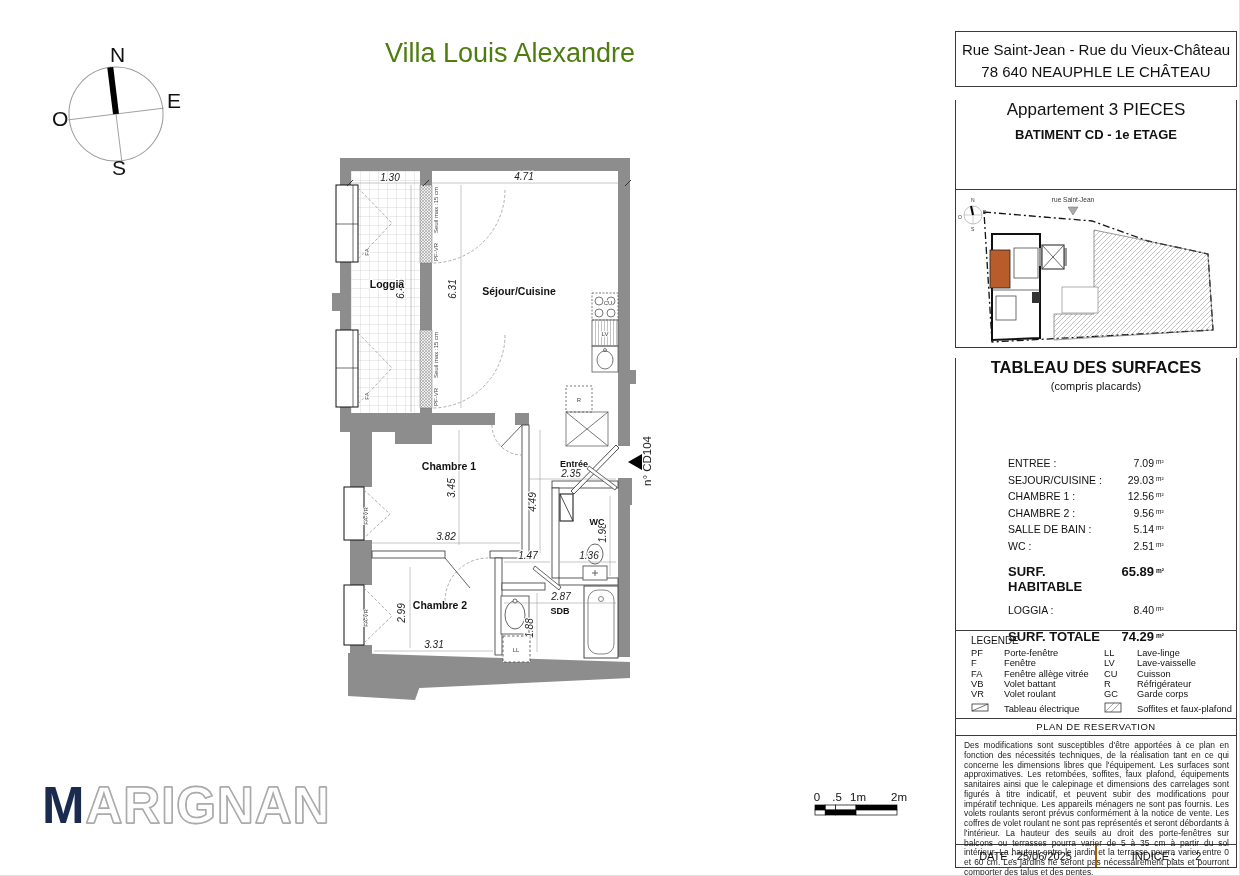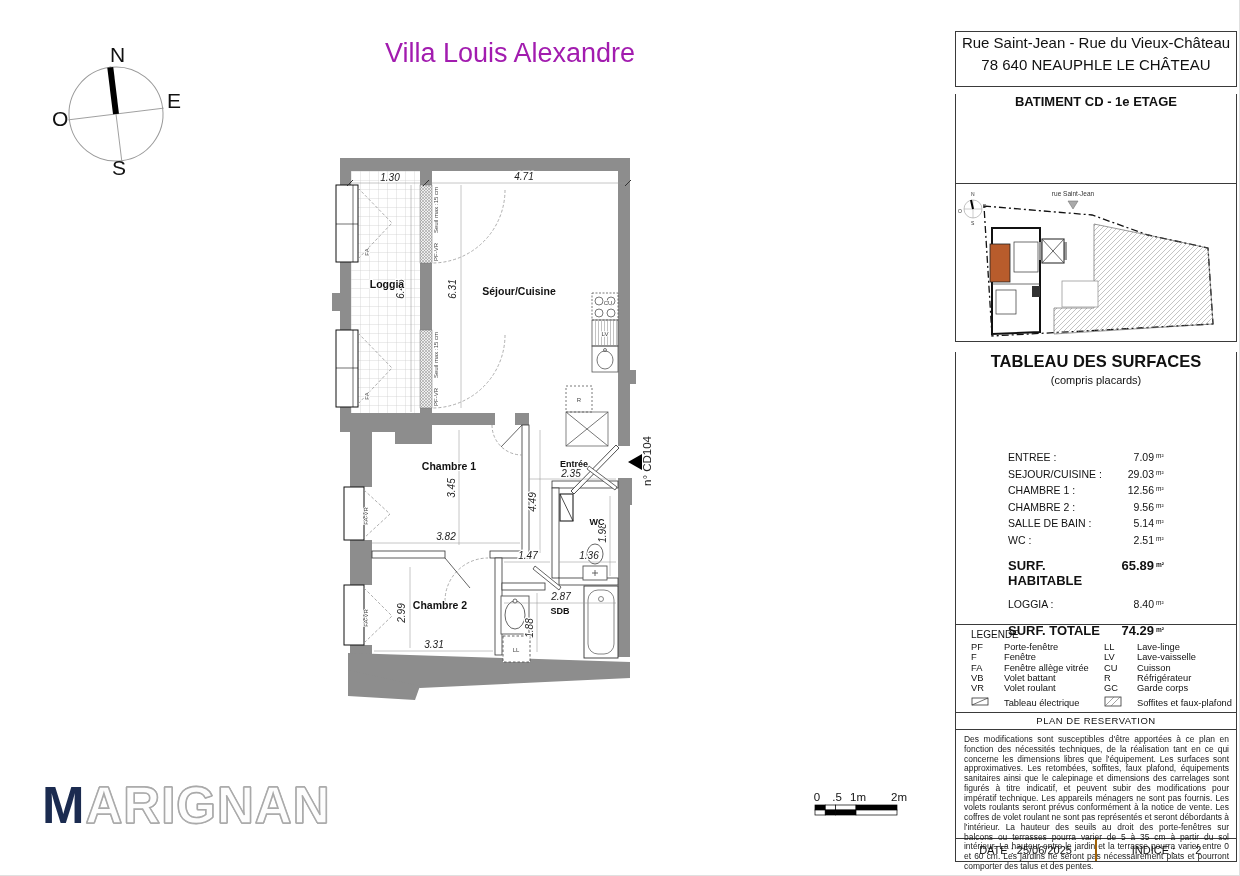--- a/index.html
+++ b/index.html
@@ -2,27 +2,27 @@
 <html><head>
 <meta charset="utf-8">
 <style>
   html,body{margin:0;padding:0;background:#fff;}
   .page{position:relative;width:1240px;height:876px;background:#fff;overflow:hidden;
         font-family:"Liberation Sans",sans-serif;color:#111;
         border-right:1px solid #e0e0e0;border-bottom:1px solid #e0e0e0;box-sizing:border-box;}
 
   
   .main-title{position:absolute;left:330px;top:38px;width:360px;text-align:center;
-              font-size:27px;color:#a21caf;letter-spacing:0px;}
+              font-size:27px;color:#4d7c0f;letter-spacing:0px;}
 
   
   .panel{position:absolute;left:955px;top:31px;width:282px;box-sizing:border-box;}
   .sec{box-sizing:border-box;width:282px;border:1px solid #3a3a3a;border-top:none;background:#fff;}
   .sec.first{border-top:1px solid #3a3a3a;}
-  .sec-address{height:56px;text-align:center;font-size:15px;line-height:1.45;}
+  .sec-address{height:56px;text-align:center;padding-top:7px;font-size:15px;line-height:1.45;}
   .sec-apt{height:90px;text-align:center;}
   .apt-type{font-size:17px;margin-top:13px;}
   .apt-lot{font-size:17px;margin-top:5px;}
   .apt-bat{font-size:13px;font-weight:bold;margin-top:7px;}
   .sec-map{height:158px;position:relative;overflow:hidden;}
   .sec-surf{height:273px;}
   .surf-title{text-align:center;font-weight:bold;font-size:16.5px;margin-top:10px;}
   .surf-sub{text-align:center;font-size:11px;margin-top:3px;}
   .surf-rows{margin-top:64px;}
   .srow{display:flex;align-items:baseline;padding:0 66px 0 52px;font-size:10.5px;line-height:14.5px;}
@@ -270,20 +270,21 @@
   </svg>
 
   <div class="panel">
 
     <div class="sec first sec-address">
       <div>Rue Saint-Jean - Rue du Vieux-Château</div>
       <div>78 640 NEAUPHLE LE CHÂTEAU</div>
     </div>
 
     <div class="sec sec-apt">
+      <div class="apt-type">Appartement 3 PIECES</div>
       <div class="apt-bat">BATIMENT CD - 1e ETAGE</div>
     </div>
 
     <div class="sec sec-map">
       <svg width="280" height="156" viewBox="0 0 280 156">
         <defs>
           <pattern id="mapHatch" width="5" height="5" patternUnits="userSpaceOnUse">
             <path d="M0,5 L5,0" stroke="#888" stroke-width="0.5"></path>
           </pattern>
         </defs>

